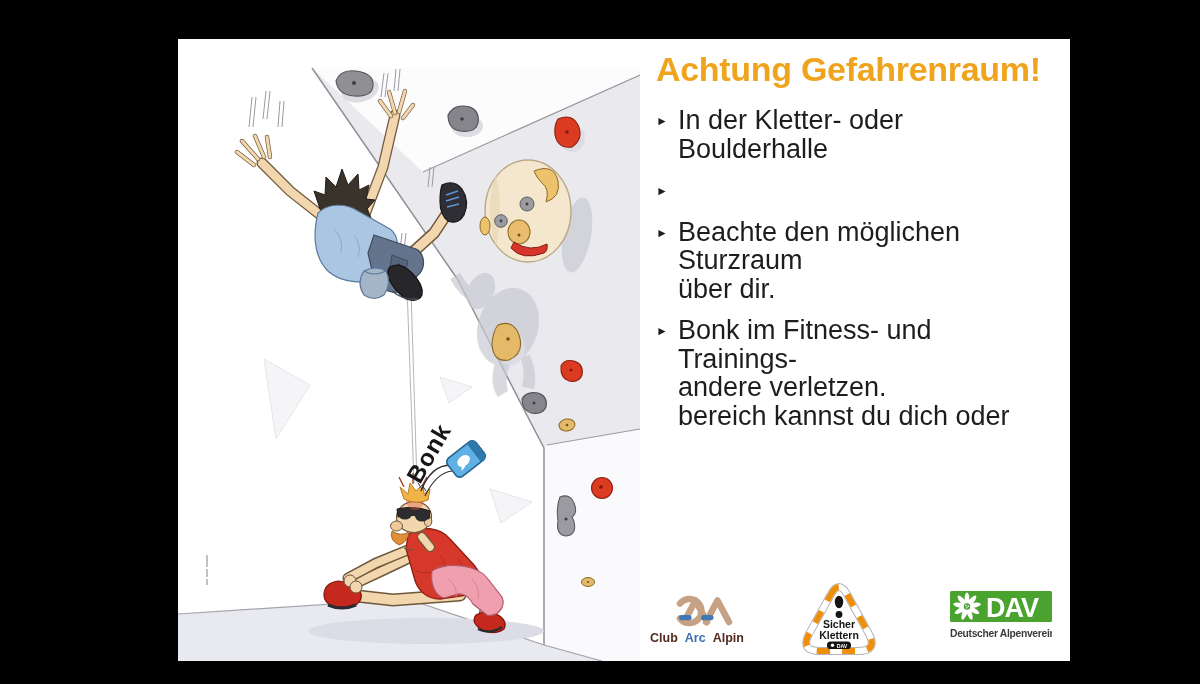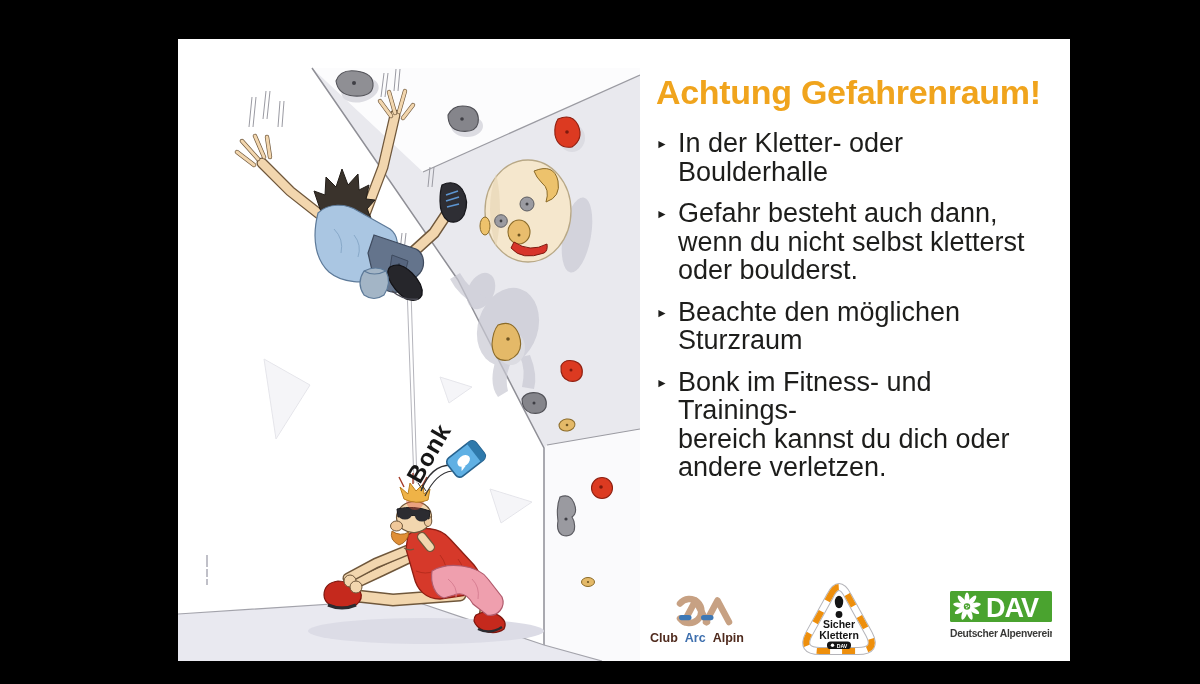--- a/index.html
+++ b/index.html
@@ -5,21 +5,21 @@
   html,body{margin:0;padding:0;}
   body{
     width:1200px;height:684px;background:#000;position:relative;overflow:hidden;
     font-family:"Liberation Sans","DejaVu Sans",sans-serif;
   }
   .card{
     position:absolute;left:178px;top:39px;width:892px;height:622px;
     background:#ffffff;overflow:hidden;
   }
   .illustration{position:absolute;left:0;top:0;}
-  .text-col{position:absolute;left:478px;top:33px;width:400px;}
+  .text-col{position:absolute;left:478px;top:10px;width:400px;}
   .headline{
     font-size:34px;font-weight:bold;color:#f0a41d;letter-spacing:-0.3px;
     line-height:40px;margin:0 0 17px 0;
   }
   .bullet{display:flex;margin-bottom:13px;color:#1d1d1b;}
   .bullet .marker{
     flex:0 0 auto;font-size:12px;line-height:28.5px;margin-right:10px;
     transform:translateY(1px);color:#1d1d1b;
   }
   .bullet .lines{font-size:27px;line-height:28.5px;}
@@ -288,40 +288,36 @@
 
     <div class="bullet">
       <span class="marker">►</span>
       <div class="lines">
         <div>In der Kletter- oder Boulderhalle</div>
       </div>
     </div>
 
     <div class="bullet">
       <span class="marker">►</span>
-      <div class="lines">
-        <div>Gefahr besteht auch dann,</div>
-        <div>wenn du nicht selbst kletterst</div>
-        <div>oder boulderst.</div>
-      </div>
     </div>
 
     <div class="bullet">
       <span class="marker">►</span>
       <div class="lines">
         <div>Beachte den möglichen Sturzraum</div>
+        <div>über dir.</div>
       </div>
     </div>
 
     <div class="bullet">
       <span class="marker">►</span>
       <div class="lines">
         <div>Bonk im Fitness- und Trainings-</div>
+        <div>andere verletzen.</div>
         <div>bereich kannst du dich oder</div>
-        <div>andere verletzen.</div>
       </div>
     </div>
   </div>
 
   <svg class="logo logo-caa" width="96" height="58" viewBox="0 0 96 58">
     <path d="M32,27.5 A12,12 0 1 0 32,12.5" stroke="#c7a183" stroke-width="6.5" fill="none" stroke-linecap="round"></path>
     <path d="M36,31 L47.5,9.5 L59,31" stroke="#c7a183" stroke-width="6.5" fill="none" stroke-linecap="round" stroke-linejoin="round"></path>
     <path d="M58,31 L69.5,9.5 L81,31" stroke="#c7a183" stroke-width="6.5" fill="none" stroke-linecap="round" stroke-linejoin="round"></path>
     <rect x="31" y="24" width="12.5" height="5.2" rx="2.6" fill="#3e78b5"></rect>
     <rect x="53" y="24" width="12.5" height="5.2" rx="2.6" fill="#3e78b5"></rect>

